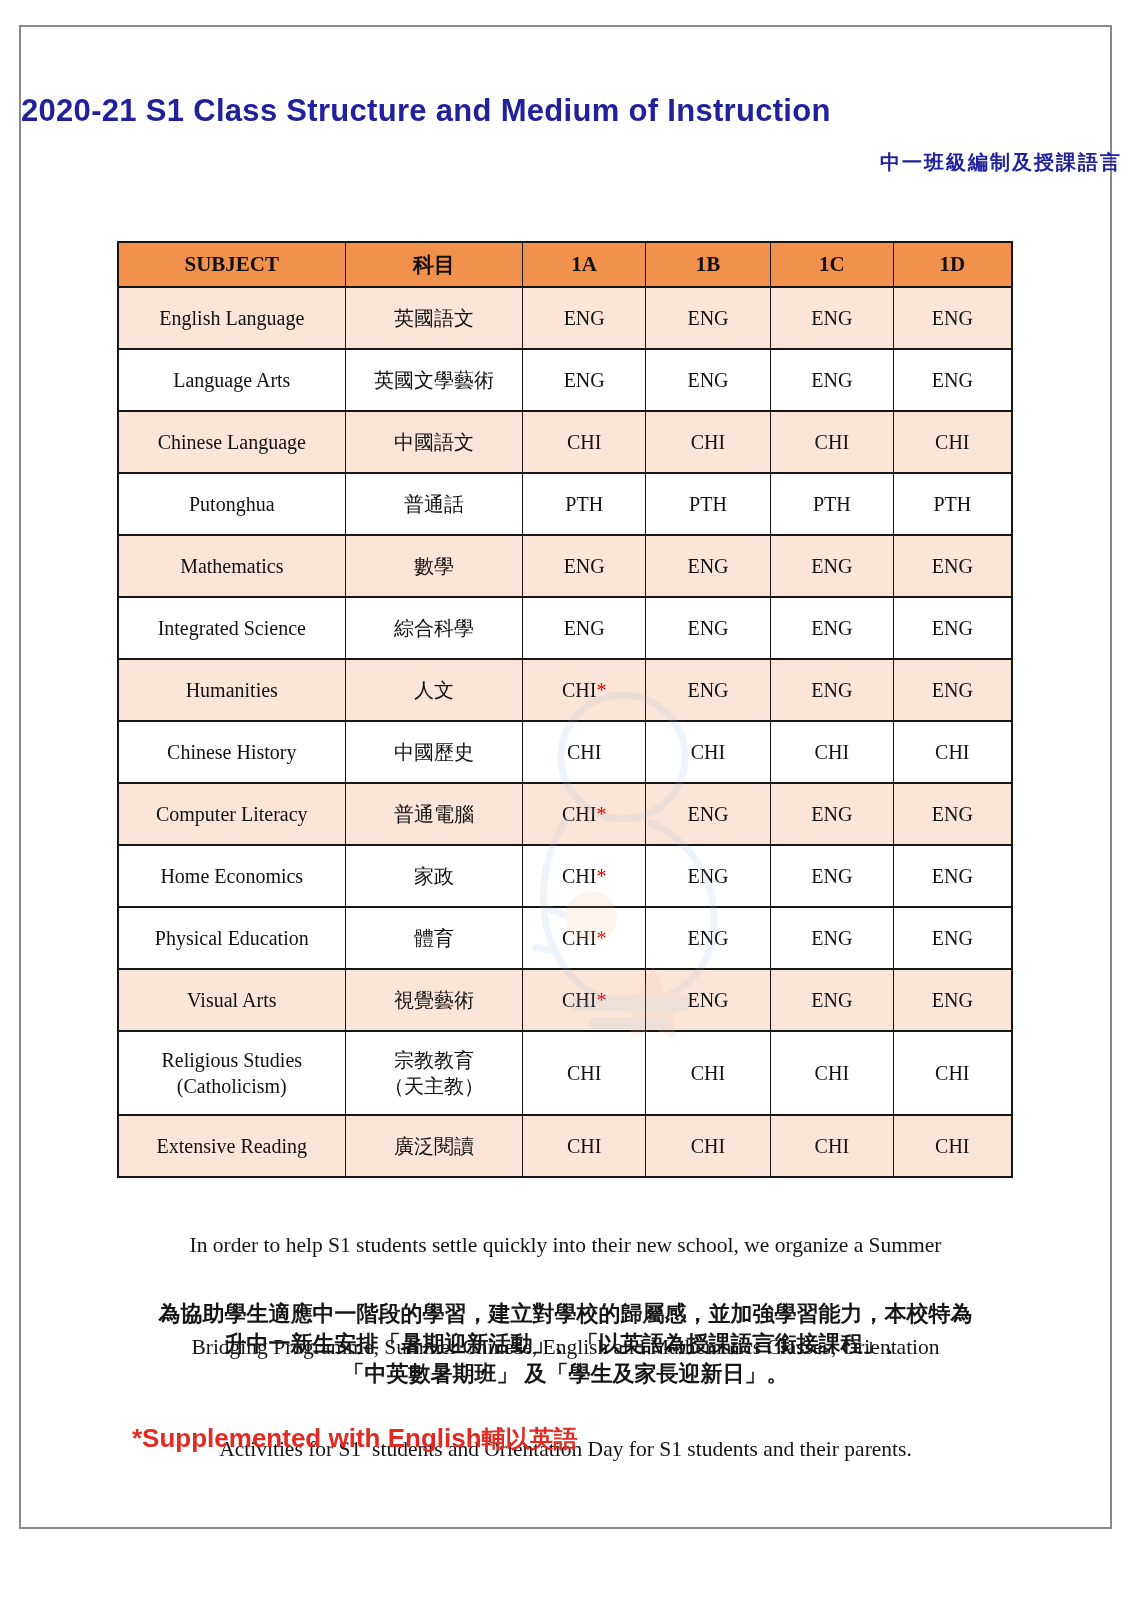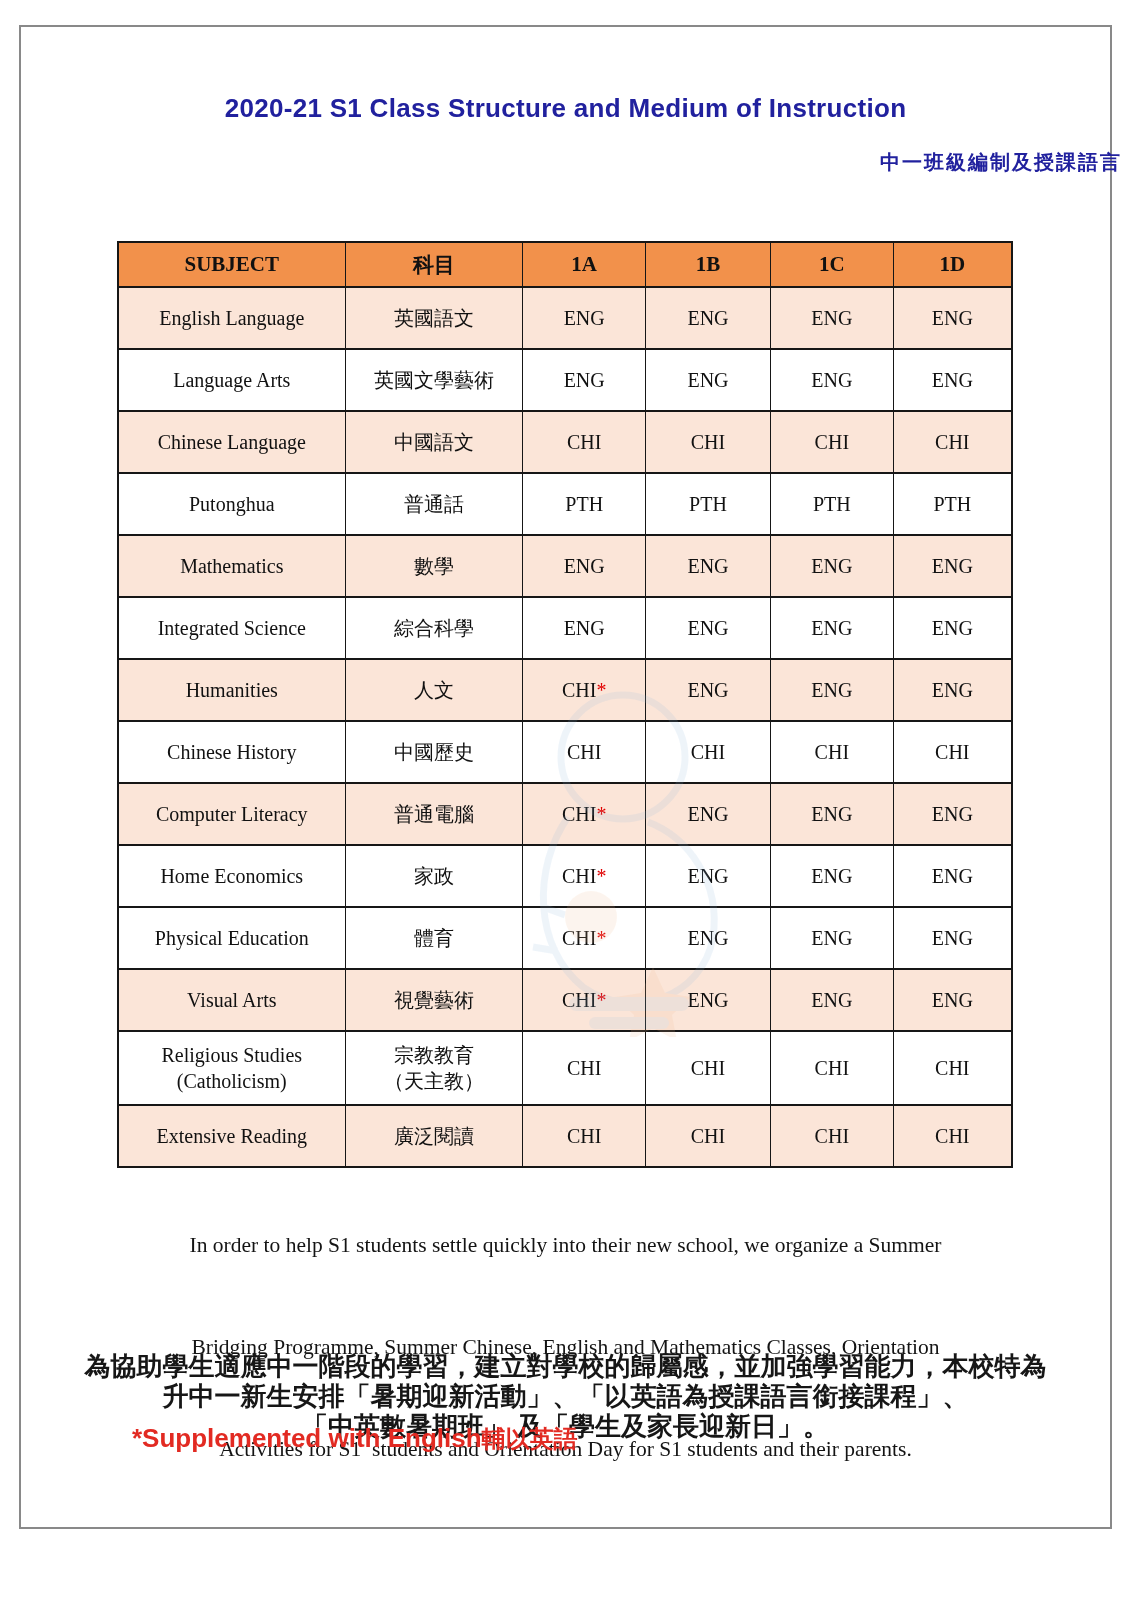--- a/index.html
+++ b/index.html
@@ -21,23 +21,23 @@
   }
   .sheet {
     position: absolute;
     left: 19px; top: 25px;
     width: 1093px; height: 1504px;
     border: 2px solid #898989;
     background: #ffffff;
   }
   .title {
     position: absolute; top: 66px; left: 0;
-    width: 100%; text-align: center;
-    font-family: "Liberation Sans", "DejaVu Sans", sans-serif;
-    font-weight: bold; font-size: 26px;
+    width: 100%; text-align: left;
+    font-family: "Liberation Sans", "DejaVu Sans", sans-serif;
+    font-weight: bold; font-size: 31px;
     color: var(--navy); letter-spacing: 0.3px;
   }
   .subtitle {
     position: absolute; top: 122px; left: 12px;
     width: 100%; text-align: right;
     font-family: "Liberation Sans", "DejaVu Sans", sans-serif;
     font-weight: bold; font-size: 20px;
     color: var(--navy); letter-spacing: 2px;
   }
   table.class-table {
@@ -55,36 +55,36 @@
     vertical-align: middle;
   }
   table.class-table { border: 2.5px solid var(--line); padding-left: 16px; }
   table.class-table th {
     background: var(--header-bg);
     font-size: 21px; font-weight: bold;
     height: 45px; color: #111;
   }
   table.class-table td { font-size: 20px; color: #111; background: #ffffff; }
   tbody tr { height: 62px; }
-  tbody tr.tall { height: 74px; }
+  tbody tr.tall { height: 84px; }
   tbody tr.shaded td { background: var(--peach); }
   td.multiline { white-space: pre-line; line-height: 26px; }
   .star { color: var(--star-red); }
   .para-en {
     position: absolute; top: 1133px; left: 0; width: 100%;
     text-align: center;
     font-size: 21.5px; line-height: 34px; color: #141414;
     white-space: pre-wrap;
   }
   .para-zh {
-    position: absolute; top: 1324px; left: 0; width: 100%;
+    position: absolute; top: 1272px; left: 0; width: 100%;
     text-align: center;
     font-family: "Liberation Sans", "DejaVu Sans", sans-serif;
     font-weight: 600;
-    font-size: 26px; line-height: 30px; color: #161616;
+    font-size: 22px; line-height: 30px; color: #161616;
   }
   .footnote {
     position: absolute; left: 111px; top: 1396px;
     font-family: "Liberation Sans", "DejaVu Sans", sans-serif;
     font-weight: bold; font-size: 26px;
     color: var(--red);
   }
   .footnote .zh-part { font-size: 24px; font-weight: 600; }
   .watermark {
     position: absolute; left: 452px; top: 640px;

